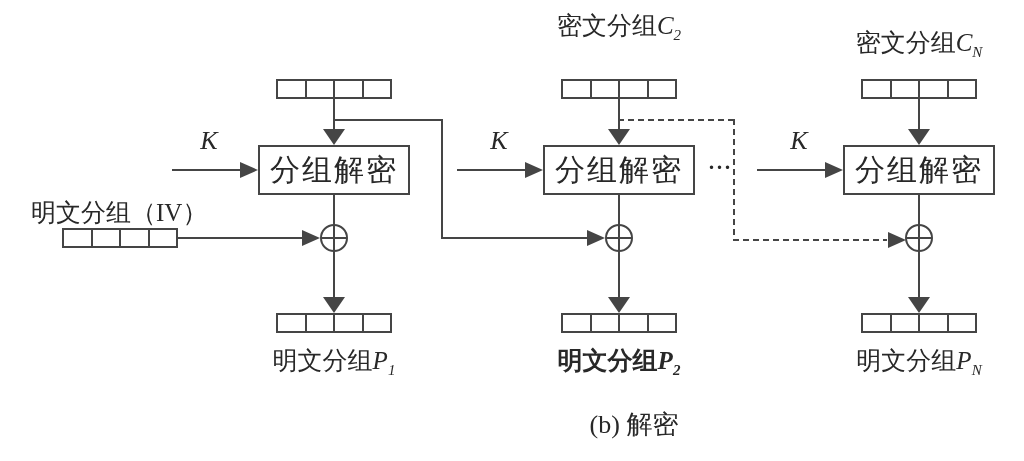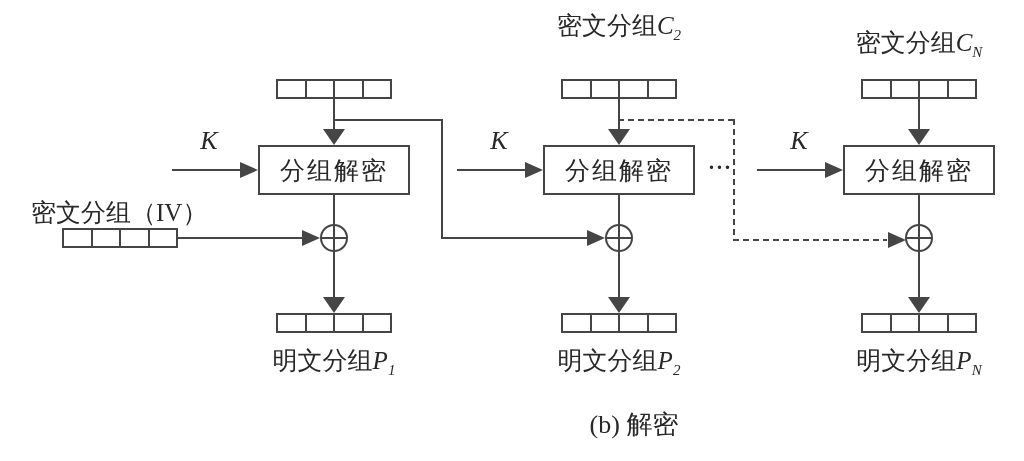--- a/index.html
+++ b/index.html
@@ -22,21 +22,21 @@
   
   .arr-r{position:absolute;width:0;height:0;border-top:8px solid transparent;border-bottom:8px solid transparent;border-left:18px solid var(--line);}
   .arr-d{position:absolute;width:0;height:0;border-left:11px solid transparent;border-right:11px solid transparent;border-top:16px solid var(--line);}
   
   .reg{position:absolute;width:116px;height:20px;border:2px solid var(--line);box-sizing:border-box;display:flex;background:var(--bg);}
   .reg .cell{flex:1;border-right:2px solid var(--line);}
   .reg .cell:last-child{border-right:none;}
   
   .dbox{position:absolute;width:152px;height:50px;border:2px solid var(--line);box-sizing:border-box;
         display:flex;align-items:center;justify-content:center;background:var(--bg);
-        font-size:25px;letter-spacing:2px;color:var(--text);}
+        font-size:30px;letter-spacing:2px;color:var(--text);}
   
   .xor{position:absolute;width:28px;height:28px;border:2px solid var(--line);border-radius:50%;box-sizing:border-box;background:transparent;}
   
   .blocklabel{position:absolute;width:220px;text-align:center;font-size:25px;white-space:nowrap;color:var(--text);}
   .blocklabel i{font-style:italic;}
   .blocklabel sub{font-size:15px;font-style:italic;line-height:0;}
   .klabel{position:absolute;width:50px;text-align:center;font-size:26px;font-style:italic;color:var(--text);}
   .ivlabel{position:absolute;font-size:25px;white-space:nowrap;color:var(--text);}
   .ellipsis{position:absolute;width:44px;text-align:center;font-size:21px;font-weight:bold;color:var(--text);letter-spacing:1px;}
   .caption{position:absolute;width:200px;text-align:center;font-size:26px;color:var(--text);white-space:nowrap;}
@@ -71,21 +71,21 @@
   <div class="line-h" style="left:321px;top:237px;width:26px;"></div>
   <div class="arr-d" style="left:323px;top:297px;"></div>
   <div class="reg" style="left:276px;top:313px;">
     <span class="cell"></span>
       <span class="cell"></span>
       <span class="cell"></span>
       <span class="cell"></span>
   </div>
   <div class="blocklabel" style="left:224px;top:344px;"><span>明文分组</span><i>P</i><sub>1</sub></div>
 
-  <div class="ivlabel" style="left:31px;top:196px;">密文分组（IV）</div>
+  <div class="ivlabel" style="left:31px;top:196px;">明文分组（IV）</div>
   <div class="reg" style="left:62px;top:228px;">
     <span class="cell"></span>
       <span class="cell"></span>
       <span class="cell"></span>
       <span class="cell"></span>
   </div>
   <div class="line-h" style="left:176px;top:237px;width:128px;"></div>
   <div class="arr-r" style="left:302px;top:230px;"></div>
 
   <div class="blocklabel" style="left:509px;top:9px;"><span>密文分组</span><i>C</i><sub>2</sub></div>
@@ -112,21 +112,21 @@
   <div class="line-v" style="left:618px;top:195px;height:104px;"></div>
   <div class="xor" style="left:605px;top:224px;"></div>
   <div class="line-h" style="left:606px;top:237px;width:26px;"></div>
   <div class="arr-d" style="left:608px;top:297px;"></div>
   <div class="reg" style="left:561px;top:313px;">
     <span class="cell"></span>
       <span class="cell"></span>
       <span class="cell"></span>
       <span class="cell"></span>
   </div>
-  <div class="blocklabel" style="left:509px;top:344px;"><span>明文分组</span><i>P</i><sub>2</sub></div>
+  <div class="blocklabel" style="left:509px;top:344px;font-weight:bold;"><span>明文分组</span><i>P</i><sub>2</sub></div>
 
   <div class="ellipsis" style="left:698px;top:155px;">···</div>
 
   <div class="blocklabel" style="left:809px;top:26px;"><span>密文分组</span><i>C</i><sub>N</sub></div>
   <div class="reg" style="left:861px;top:79px;">
     <span class="cell"></span>
       <span class="cell"></span>
       <span class="cell"></span>
       <span class="cell"></span>
   </div>

